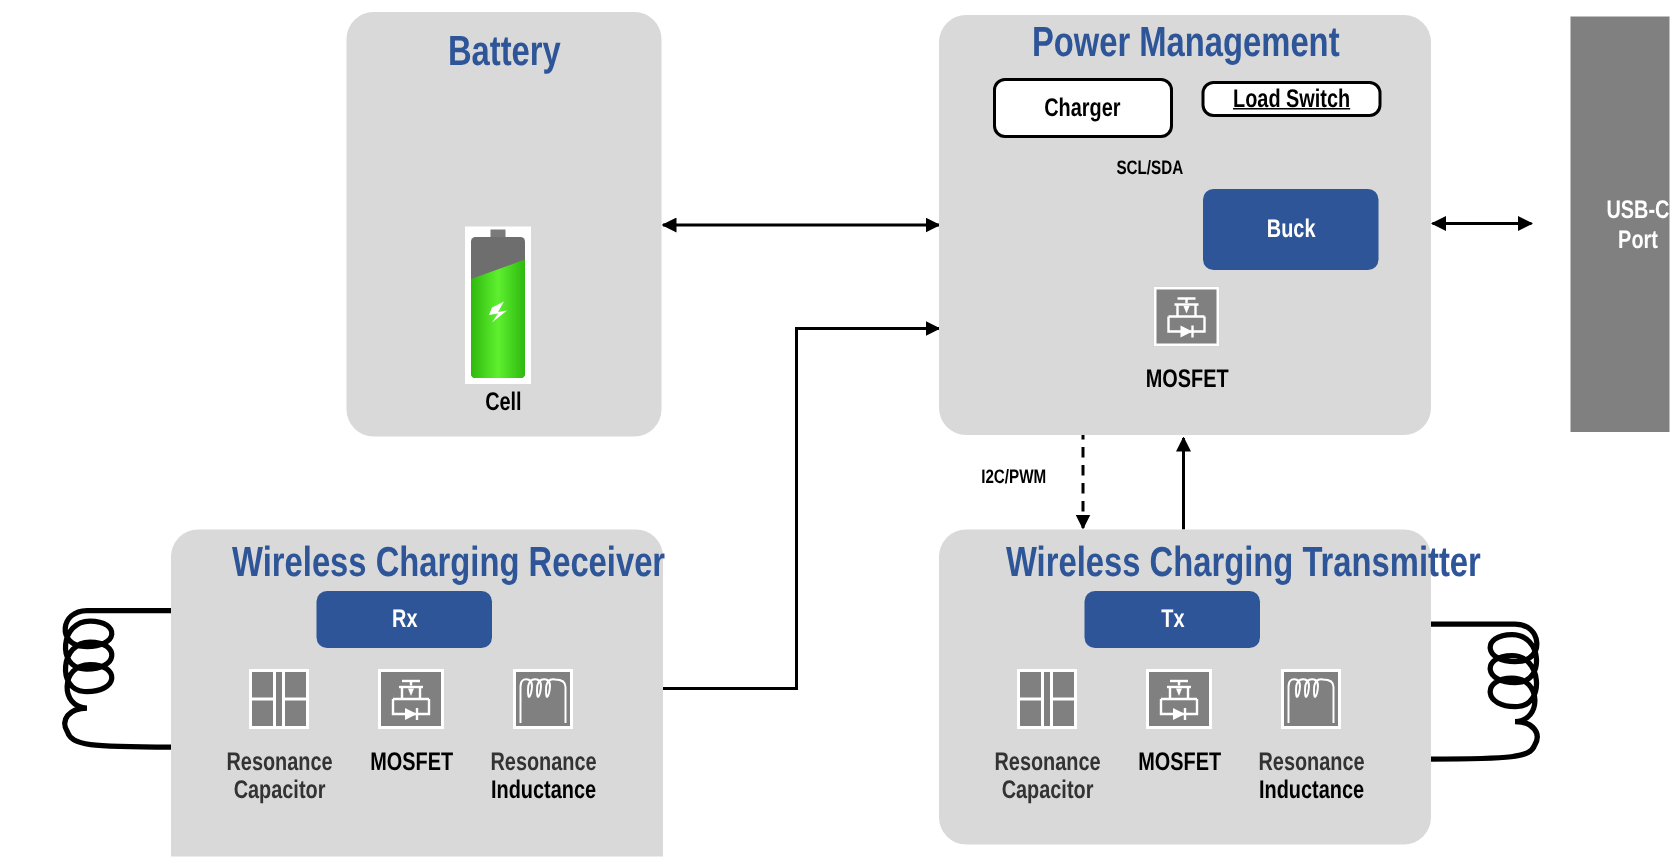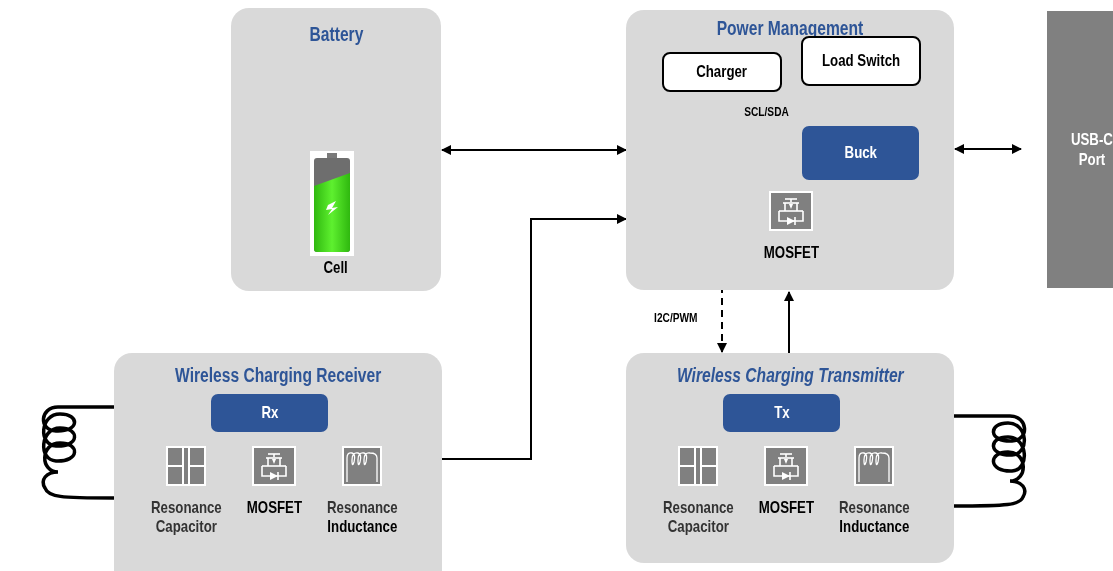--- a/index.html
+++ b/index.html
@@ -1,21 +1,21 @@
 <!DOCTYPE html>
 <html><head>
 <meta charset="utf-8">
 <style>
   html, body { margin:0; padding:0; background:#ffffff; }
   body { width:1113px; height:571px; position:relative; overflow:hidden;
          font-family:"Liberation Sans", sans-serif; }
   .cond { transform:scaleX(0.78); transform-origin:center; display:inline-block; white-space:nowrap; }
   .block { position:absolute; background:#d9d9d9; border-radius:18px; }
   .block-title { position:absolute; left:0; right:0; text-align:center; color:#2e5597;
-                 font-weight:bold; font-size:20px; line-height:28px; }
+                 font-weight:bold; font-size:28px; line-height:28px; }
   .white-box { position:absolute; background:#ffffff; border:2px solid #000; border-radius:8px;
                box-sizing:border-box; display:flex; align-items:center; justify-content:center;
                font-weight:bold; font-size:17px; color:#000; }
   .blue-box { position:absolute; background:#2e5597; border-radius:7px;
               display:flex; align-items:center; justify-content:center;
               font-weight:bold; font-size:17px; color:#ffffff; }
   .label { position:absolute; text-align:center; font-weight:bold; font-size:17px; line-height:19px; }
   .label.dark { color:#333333; }
   .label.black { color:#000000; }
   .icon { position:absolute; width:40px; height:40px; box-sizing:border-box; border:2px solid #fff;
@@ -79,21 +79,21 @@
     </svg>
   </div>
   <div class="label black" style="left:0;right:0;top:250px;"><span class="cond">Cell</span></div>
 </div>
 
 <div class="block" style="left:626px;top:10px;width:328px;height:280px;">
   <div class="block-title" style="top:4px;"><span class="cond">Power Management</span></div>
   <div class="white-box" style="left:36px;top:42px;width:120px;height:40px;">
       <span class="cond">Charger</span>
     </div>
-  <div class="white-box" style="left:175px;top:26px;width:120px;height:50px;">
+  <div class="white-box" style="left:175px;top:44px;width:120px;height:24px;text-decoration:underline;">
       <span class="cond">Load Switch</span>
     </div>
   <div class="small-label" style="left:112px;top:94px;"><span class="cond">SCL/SDA</span></div>
   <div class="blue-box" style="left:176px;top:116px;width:117px;height:54px;">
       <span class="cond">Buck</span>
     </div>
   <div class="icon" style="left:143px;top:181px;width:44px;height:40px;">
     <svg viewBox="0 0 40 36">
         <g stroke="#fff" stroke-width="1.6" fill="none">
           <line x1="14" y1="6" x2="26" y2="6"></line>
@@ -156,21 +156,21 @@
           <path d="M3,34 L3,10 Q3,4 8,5 Q12,6 10,14 Q8,20 8,12 Q8,4 14,5 Q18,6 16,14 Q14,20 14,12 Q14,4 20,5 Q24,6 22,14 Q20,20 20,12 Q20,4 26,5 Q33,5 33,10 L33,34"></path>
         </g>
       </svg>
   </div>
   <div class="label dark" style="left:22px;width:100px;top:145px;"><span class="cond"><span>Resonance</span><br><span>Capacitor</span></span></div>
   <div class="label black" style="left:110px;width:100px;top:145px;"><span class="cond">MOSFET</span></div>
   <div class="label dark" style="left:198px;width:100px;top:145px;"><span class="cond"><span>Resonance</span><br><span style="color:#000">Inductance</span></span></div>
 </div>
 
 <div class="block" style="left:626px;top:353px;width:328px;height:210px;">
-  <div class="block-title" style="top:8px;font-style:italic;"><span class="cond">Wireless Charging Transmitter</span></div>
+  <div class="block-title" style="top:8px;"><span class="cond">Wireless Charging Transmitter</span></div>
   <div class="blue-box" style="left:97px;top:41px;width:117px;height:38px;">
       <span class="cond">Tx</span>
     </div>
   <div class="icon" style="left:52px;top:93px;">
     <svg viewBox="0 0 36 36">
         <g stroke="#fff" stroke-width="2">
           <line x1="15" y1="0" x2="15" y2="36"></line>
           <line x1="21" y1="0" x2="21" y2="36"></line>
           <line x1="0" y1="18" x2="15" y2="18"></line>
           <line x1="21" y1="18" x2="36" y2="18"></line>

